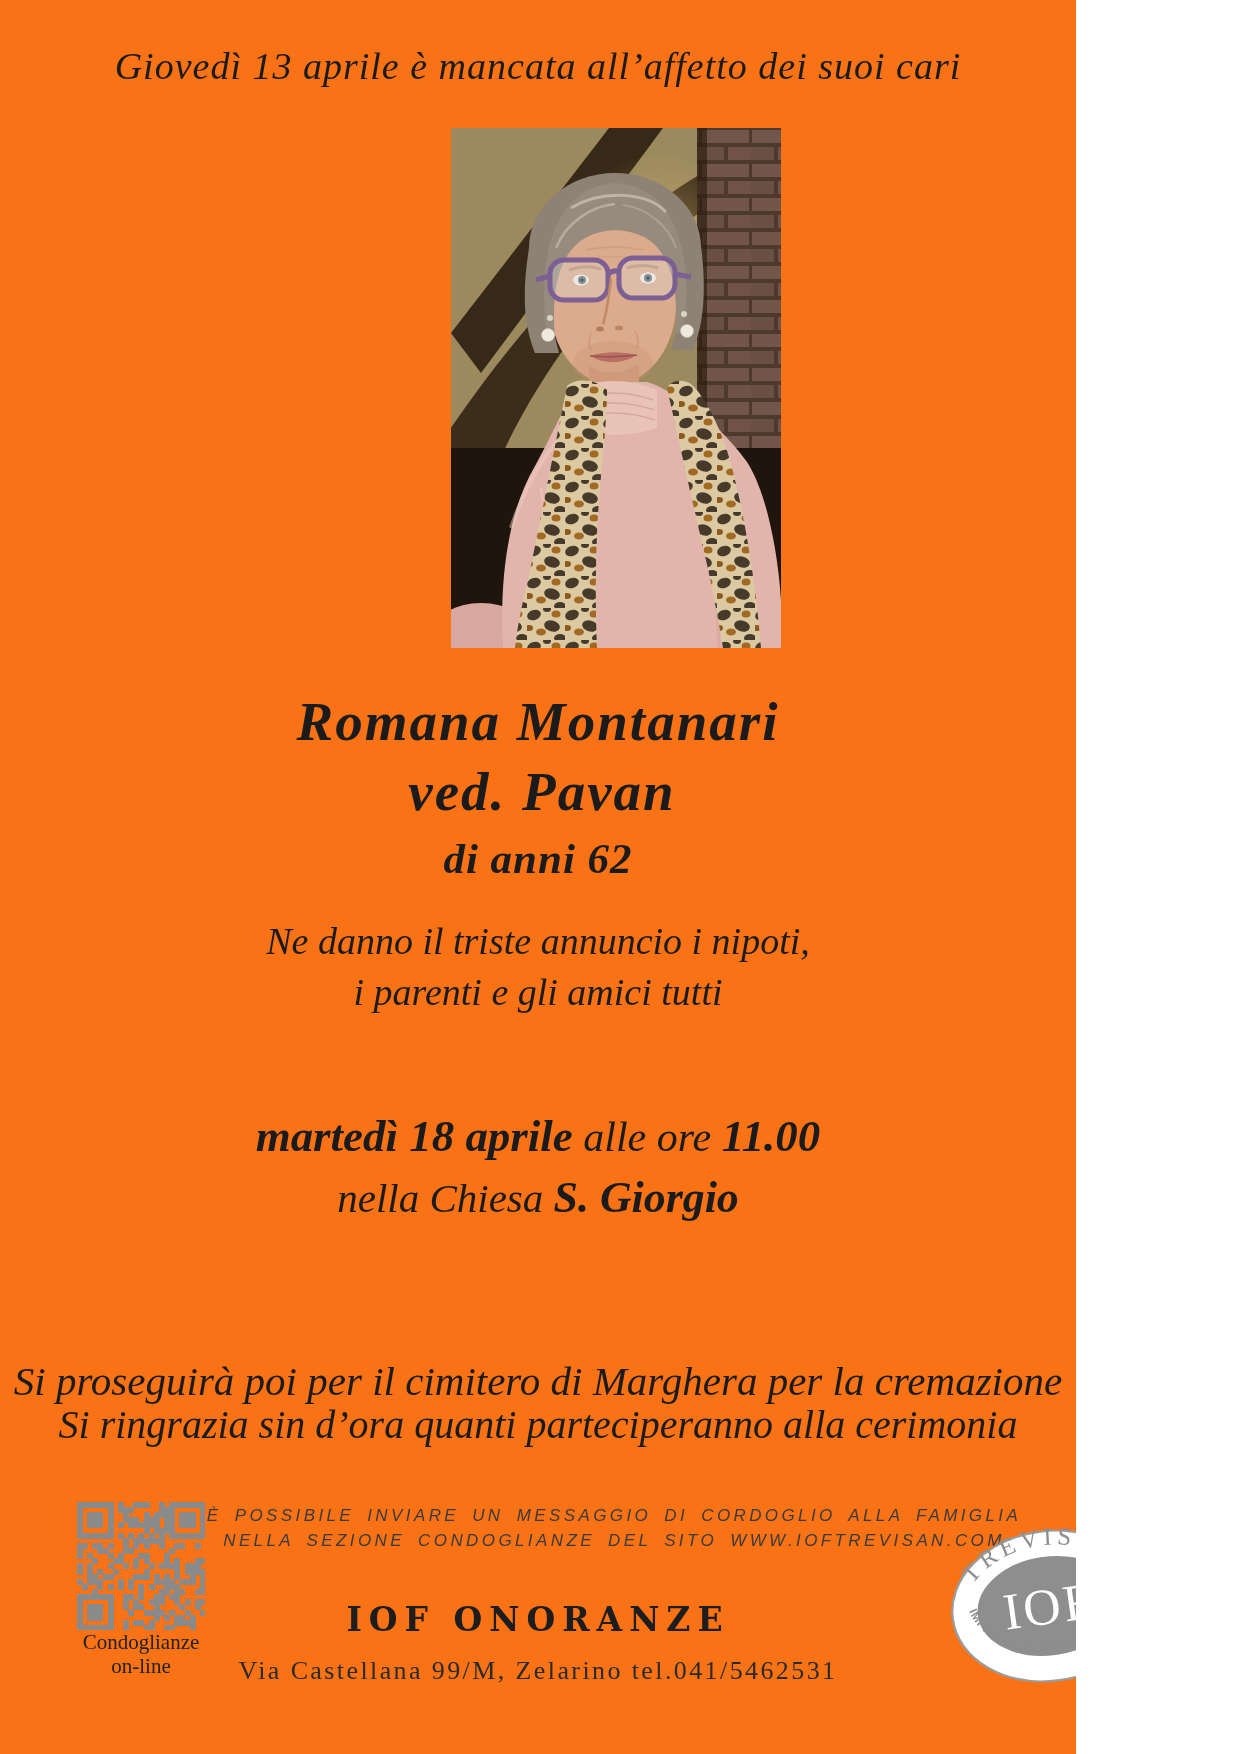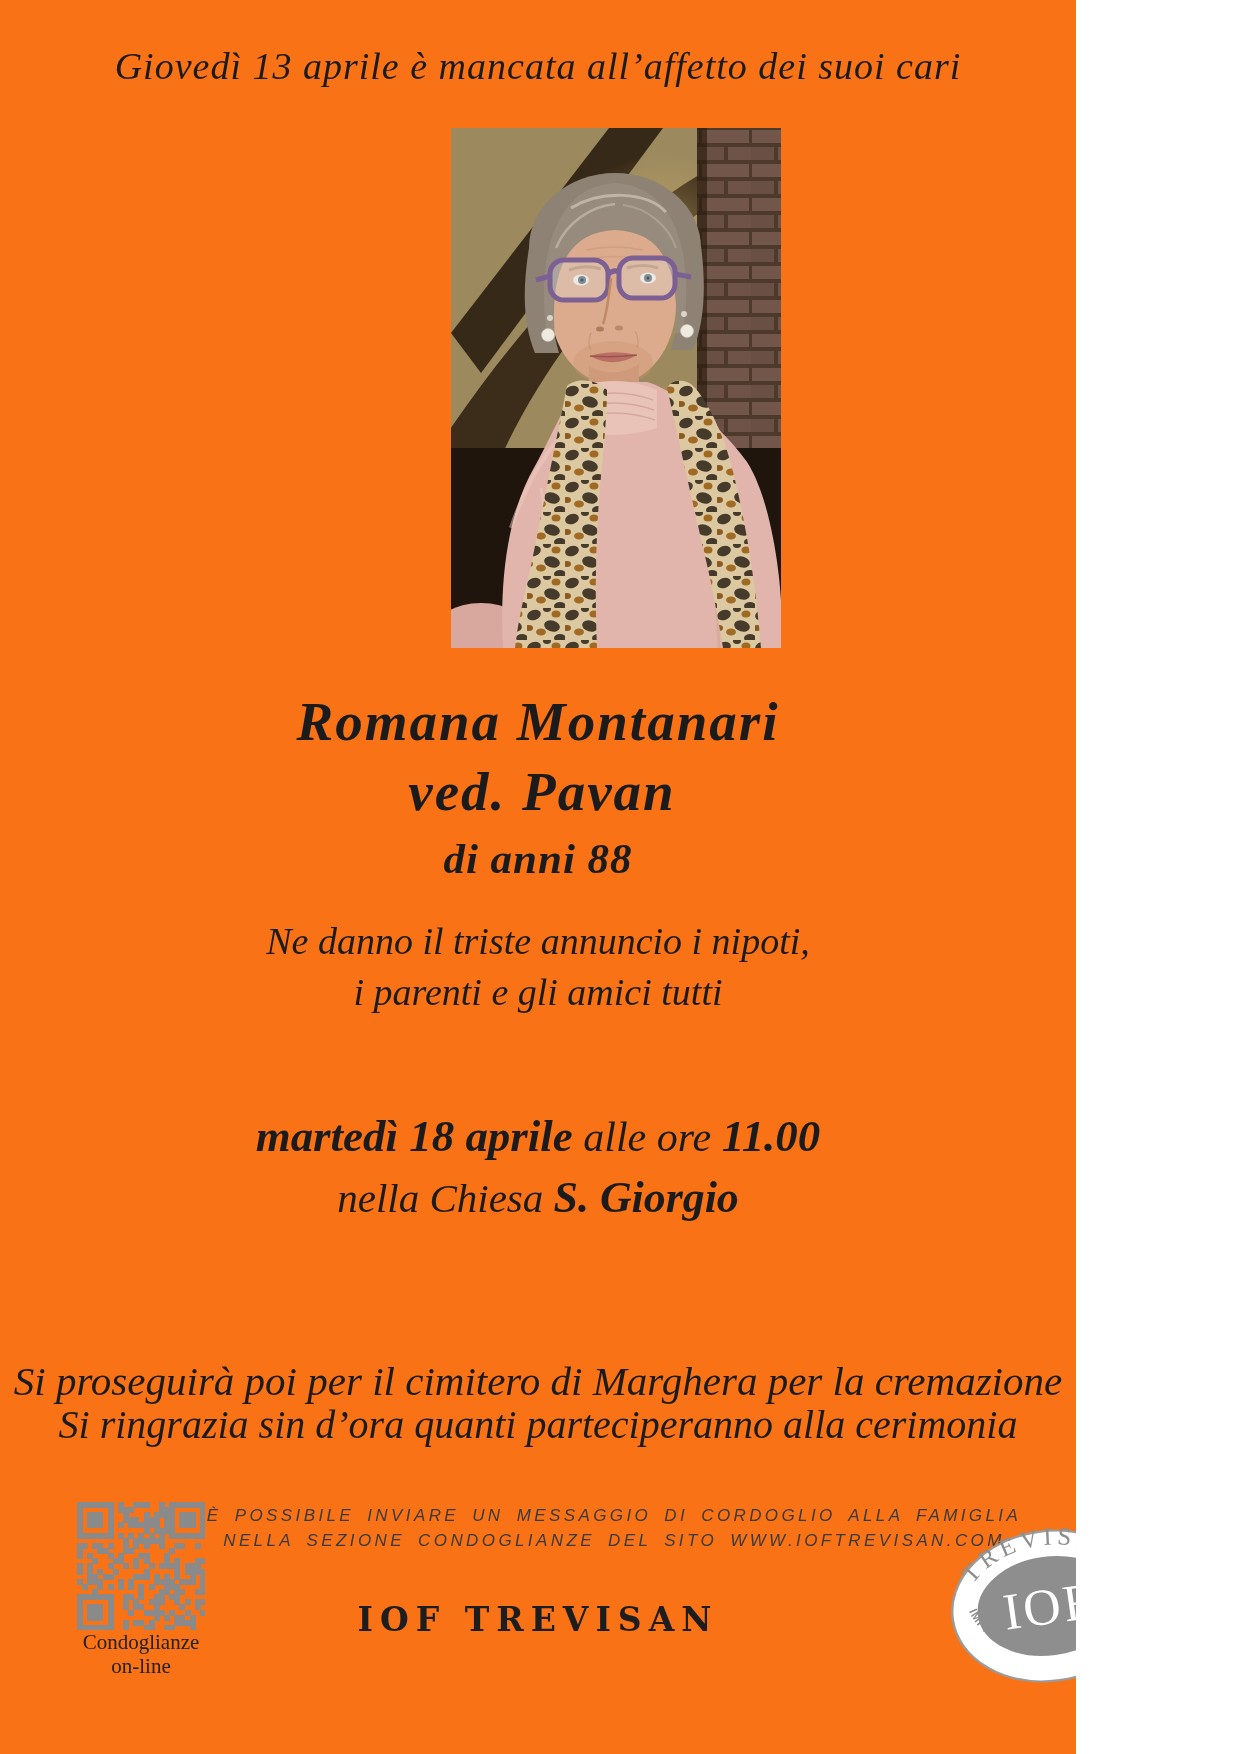--- a/index.html
+++ b/index.html
@@ -127,21 +127,21 @@
       <path d="M216,260 C226,304 240,368 254,428 C262,462 268,496 272,520 L310,520 C306,468 296,396 280,336 C270,298 252,266 240,256 C230,250 220,253 216,260 Z" fill="url(#leo)"></path>
       <circle cx="99" cy="190" r="3" fill="#d9d4c9"></circle>
       <circle cx="97" cy="207" r="6.5" fill="#efeae0" stroke="#cfc8ba" stroke-width="0.5"></circle>
       <circle cx="233" cy="186" r="3" fill="#d9d4c9"></circle>
       <circle cx="236" cy="203" r="6.5" fill="#efeae0" stroke="#cfc8ba" stroke-width="0.5"></circle>
     </svg>
   </div>
 
   <div class="line name1">Romana Montanari</div>
   <div class="line name2">ved. Pavan</div>
-  <div class="line age">di anni 88</div>
+  <div class="line age">di anni 62</div>
 
   <div class="line lt ann1">Ne danno il triste annuncio i nipoti,</div>
   <div class="line lt ann2">i parenti e gli amici tutti</div>
 
   <div class="line lt fun2"><span class="b">martedì 18 aprile</span><span> alle ore </span><span class="b">11.00</span></div>
   <div class="line lt fun3"><span>nella Chiesa </span><span class="b">S. Giorgio</span></div>
 
   <div class="line lt proc">Si proseguirà poi per il cimitero di Marghera per la cremazione</div>
   <div class="line lt thanks">Si ringrazia sin d’ora quanti parteciperanno alla cerimonia</div>
 
@@ -446,21 +446,22 @@
       </svg>
   </div>
   <div class="qr-caption">
     <div>Condoglianze</div>
     <div>on-line</div>
   </div>
 
   <div class="caps-msg caps1">È POSSIBILE INVIARE UN MESSAGGIO DI CORDOGLIO ALLA FAMIGLIA</div>
   <div class="caps-msg caps2">NELLA SEZIONE CONDOGLIANZE DEL SITO WWW.IOFTREVISAN.COM</div>
 
-  <div class="company">IOF TREVISAN</div>
+  <div class="company">IOF ONORANZE</div>
+  <div class="address">Via Castellana 99/M, Zelarino tel.041/5462531</div>
 
   <div class="logo-wrap">
     <svg width="222" height="176" viewBox="0 0 240 190">
       <g transform="rotate(-8 120 95)">
         <ellipse cx="120" cy="95" rx="105" ry="81" fill="#ffffff" stroke="#9b9b9b" stroke-width="2.5"></ellipse>
         <ellipse cx="120" cy="95" rx="79" ry="55" fill="#8e8e8e" stroke="#ffffff" stroke-width="3"></ellipse>
         <defs>
           <path id="arcTop" d="M 24 104 A 96 75 0 0 1 216 104" fill="none"></path>
           <path id="arcBot" d="M 34 90 A 88 67 0 0 0 206 90" fill="none"></path>
         </defs>

